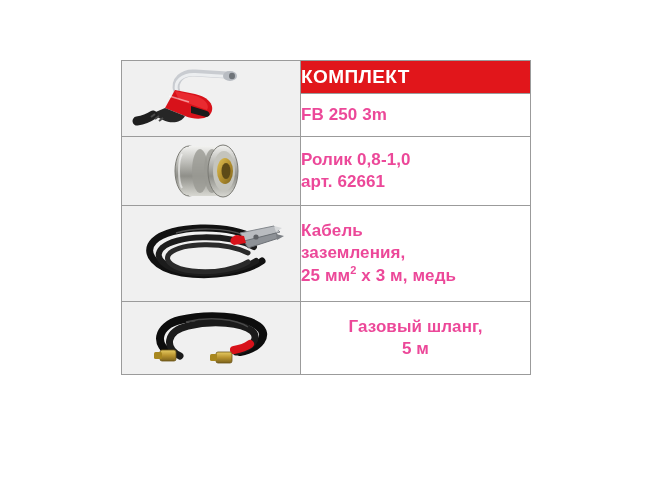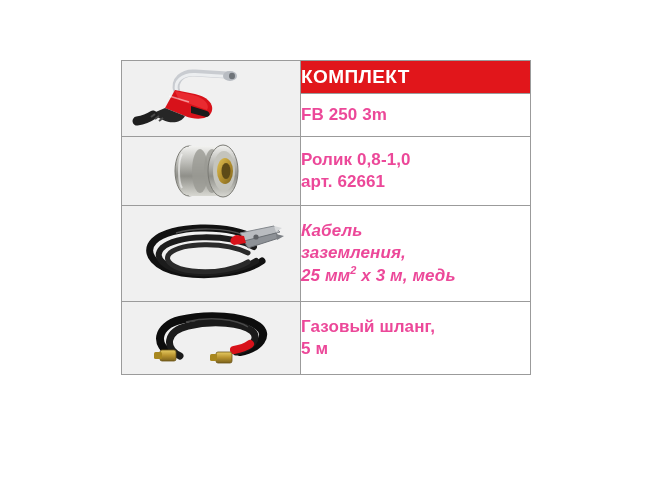--- a/index.html
+++ b/index.html
@@ -53,22 +53,22 @@
     color: #ffffff;
     font-size: 19px;
     font-weight: bold;
     letter-spacing: 0.4px;
     padding: 7px 0 7px 13px;
     border-color: #9b9b9b;
   }
   .row-title td { height: 32px; }
   .row-model td { height: 42px; }
   .row-roller td { height: 68px; margin-top: 24px; }
-  .row-cable td { height: 95px; font-style: italic; }
-  .row-hose td { height: 72px; }
+  .row-cable td { height: 95px; }
+  .row-hose td { height: 72px; text-align: center; }
 
   .txt-line { display: block; white-space: nowrap; }
   sup { font-size: 11px; vertical-align: super; line-height: 0; }
 
   .fig { display: block; margin: 0 auto; }
 </style>
 </head>
 <body>
 
 <div class="page">

